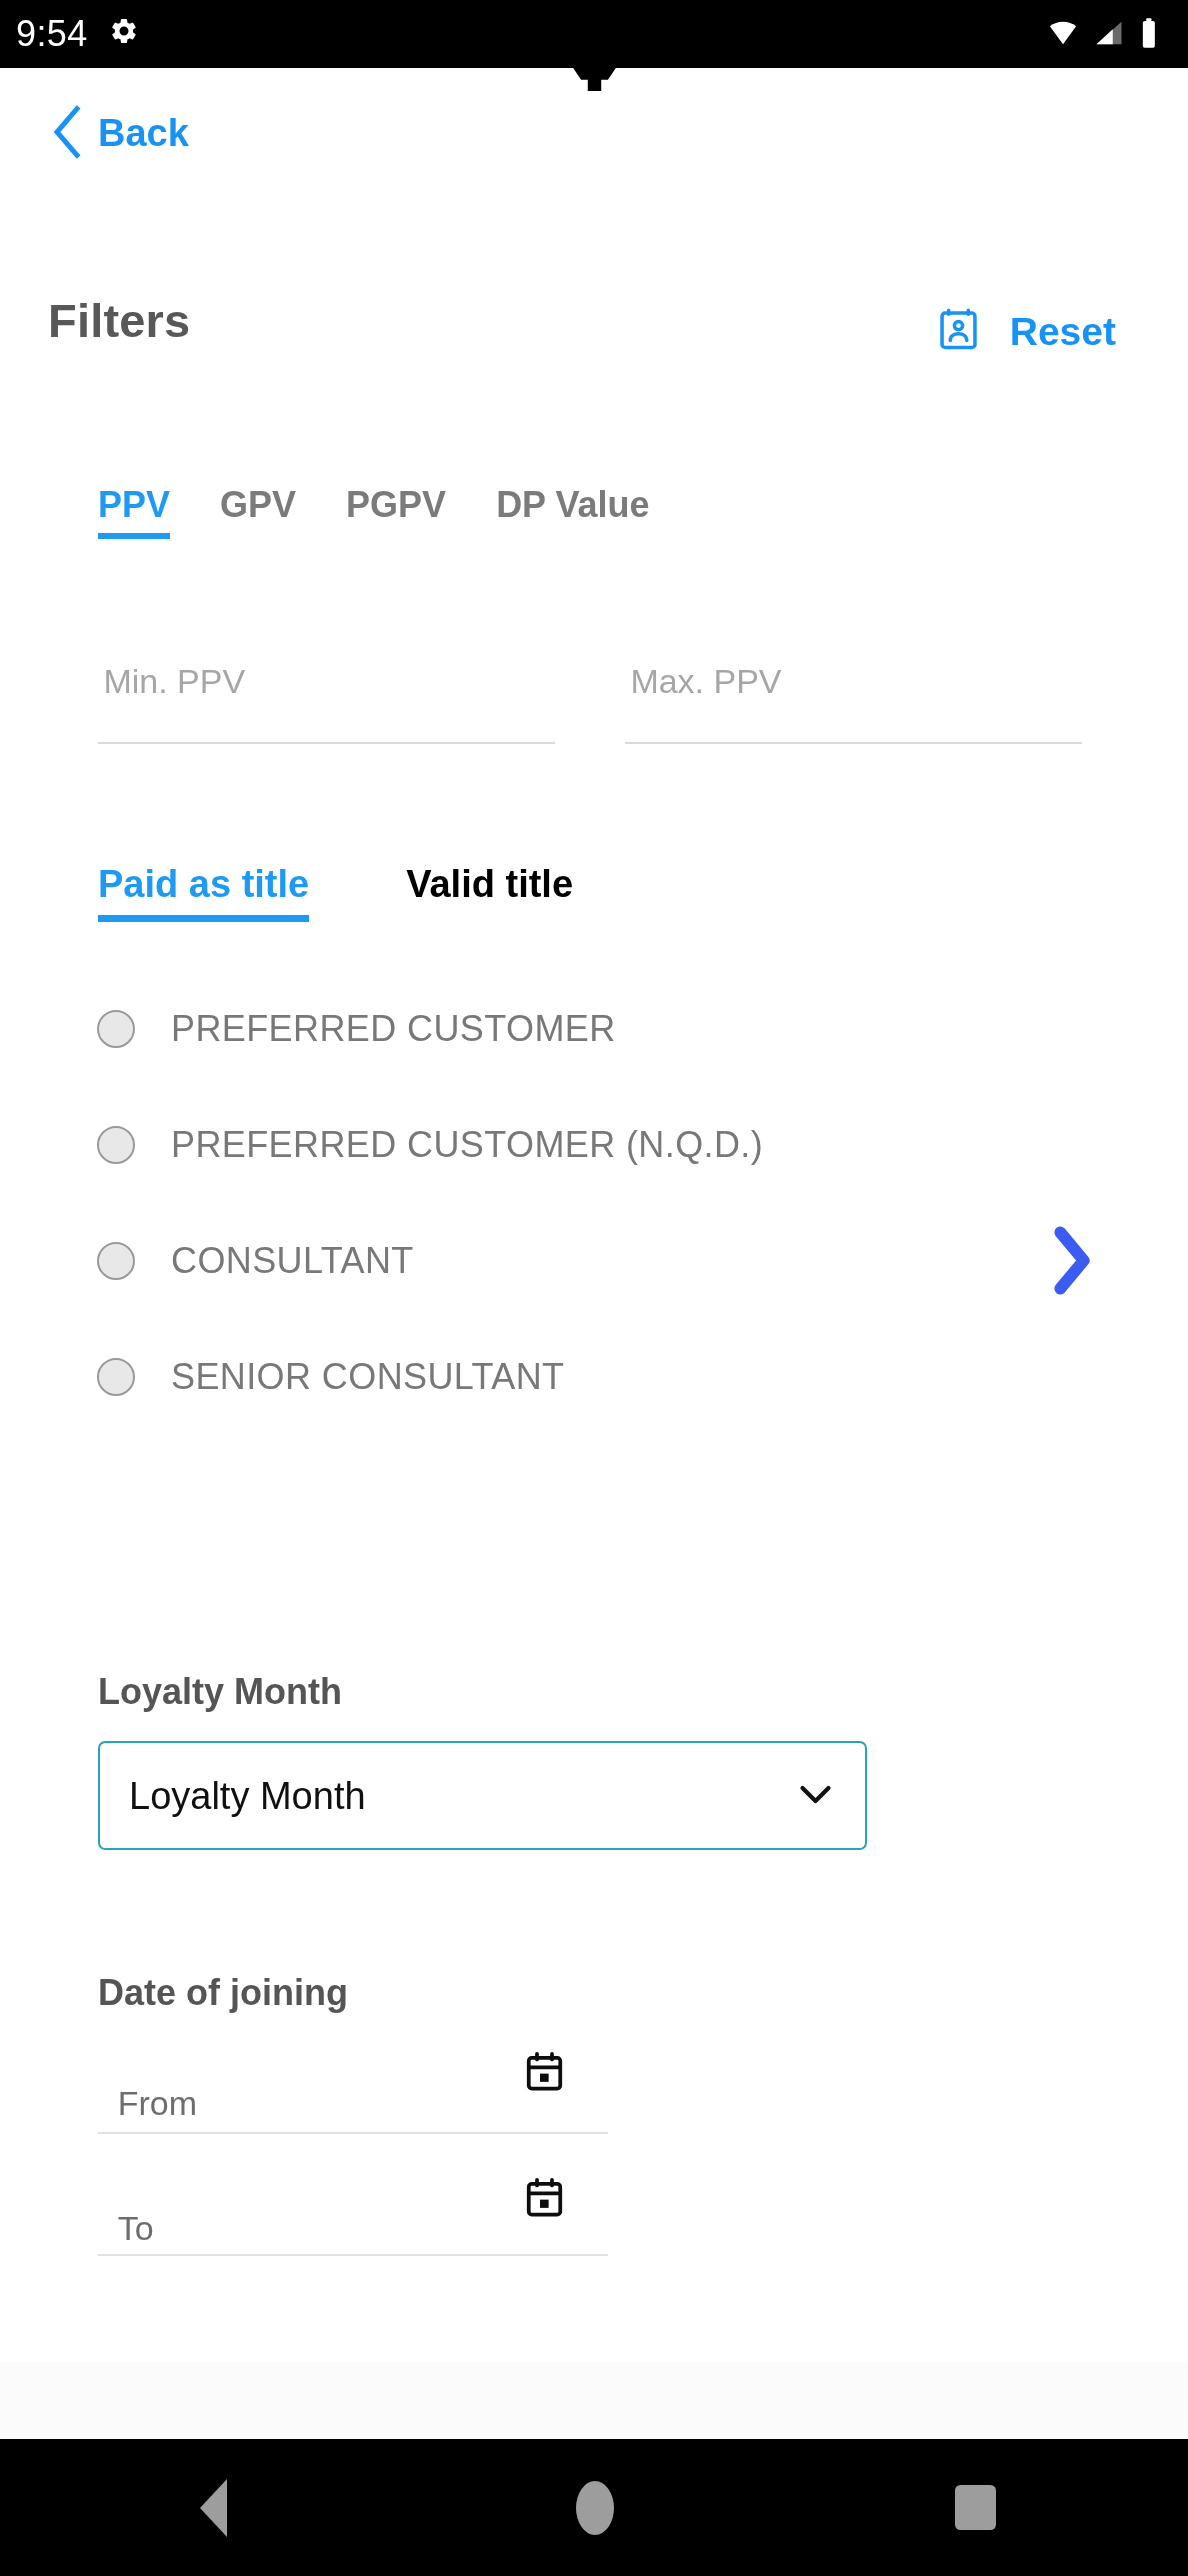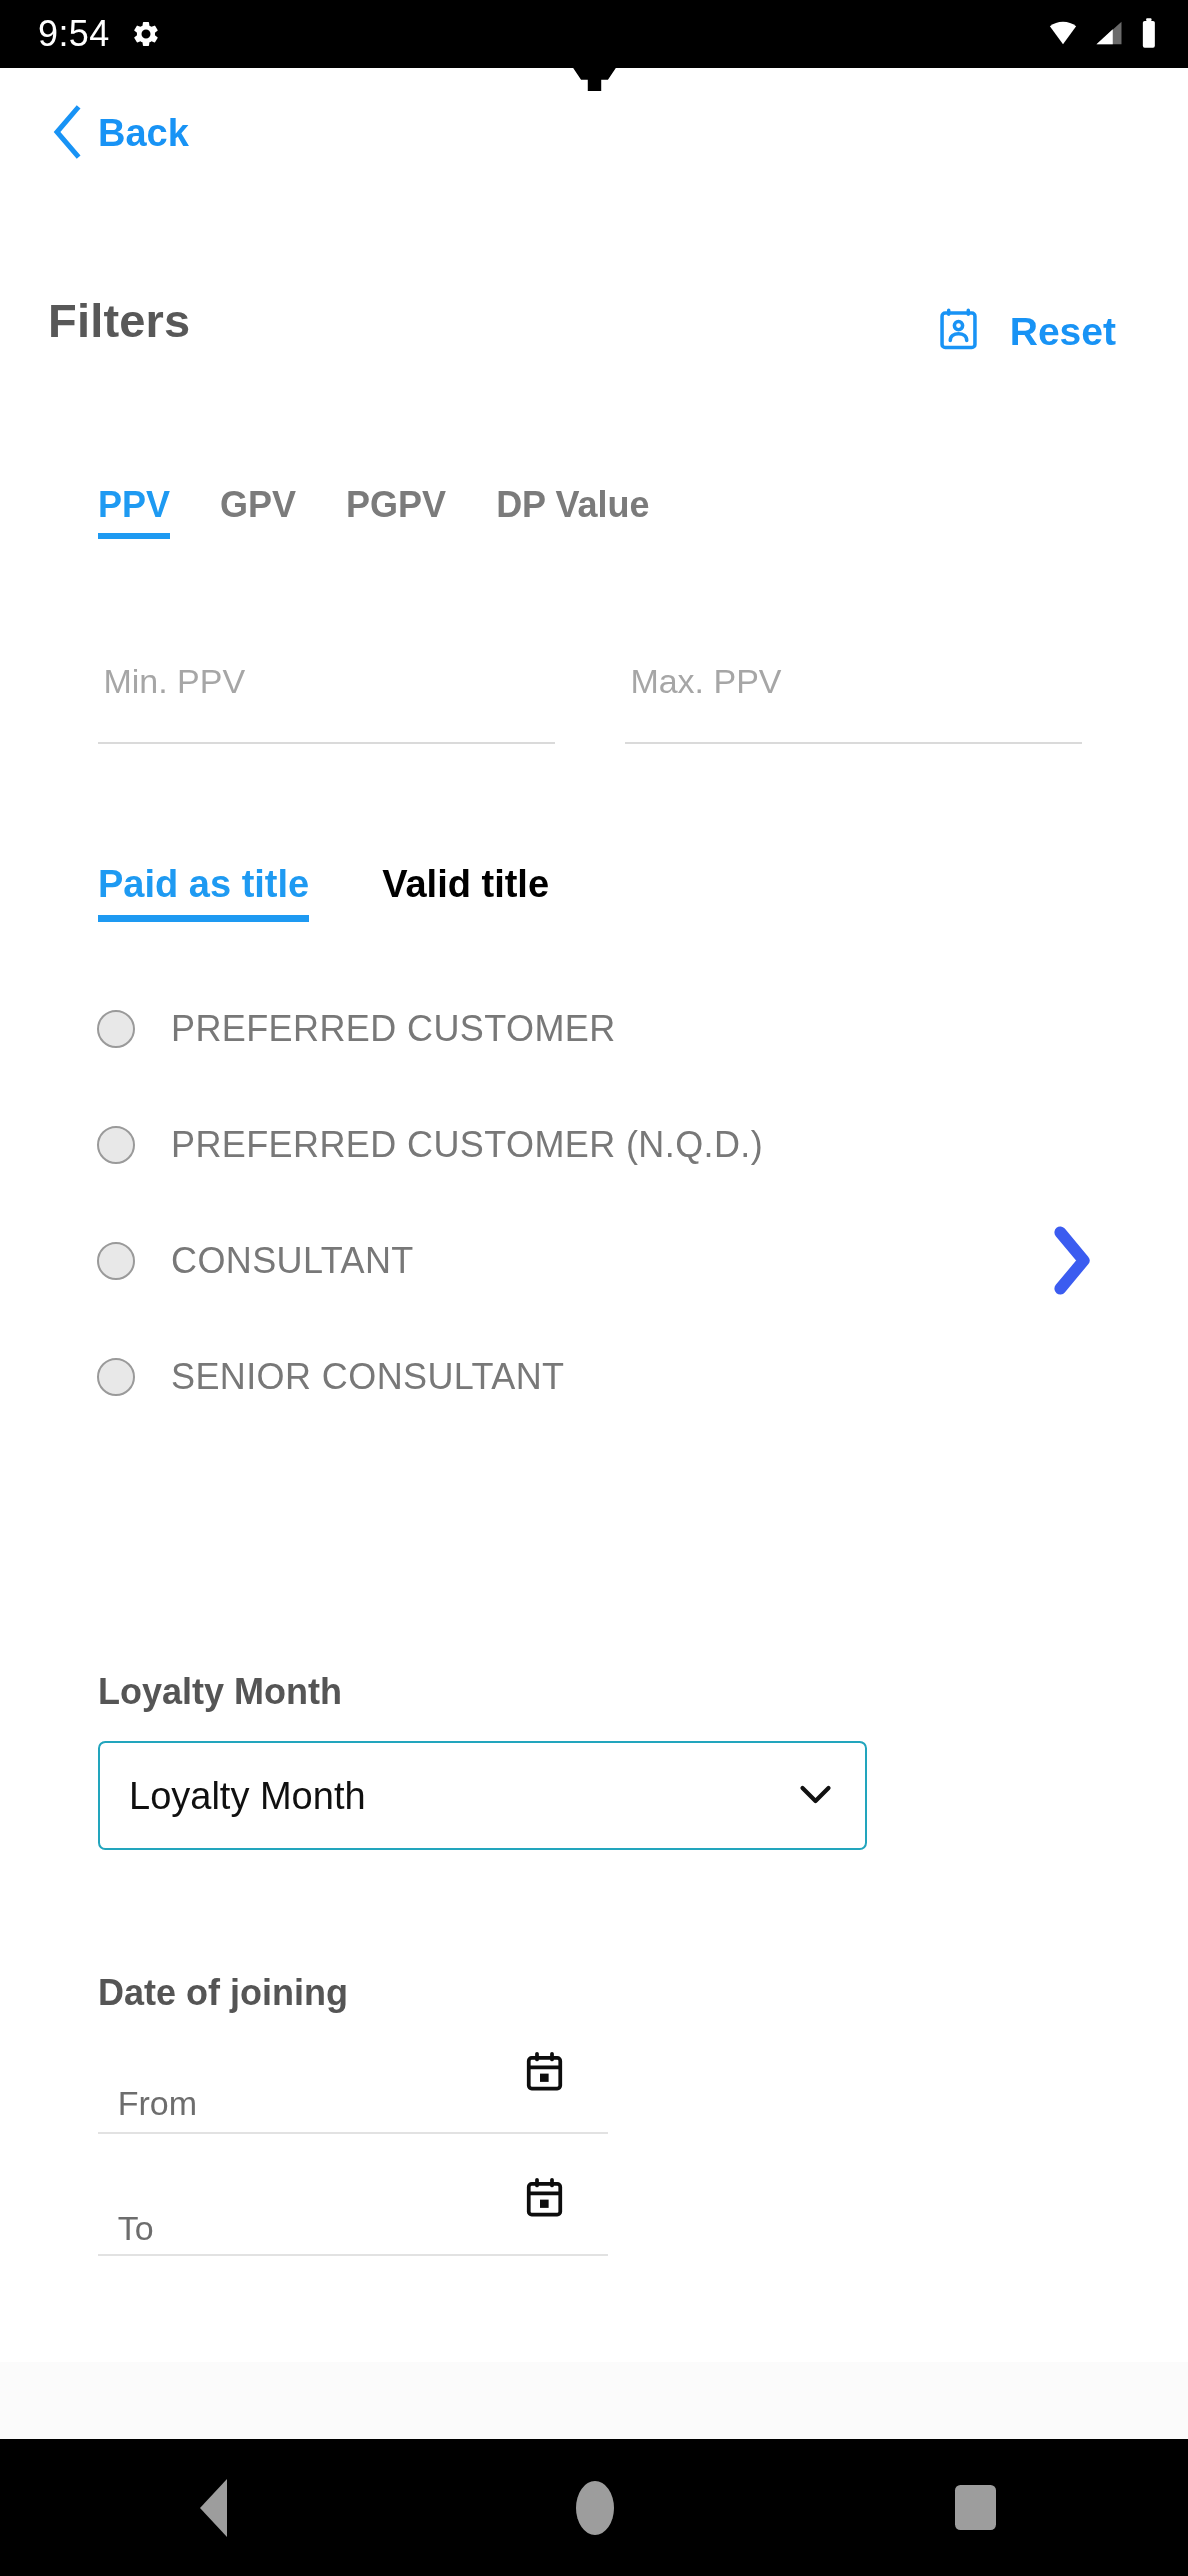--- a/index.html
+++ b/index.html
@@ -24,22 +24,22 @@
     top: 0; left: 0;
     width: 1189px;
     height: 68px;
     background: #000000;
     display: flex;
     align-items: center;
     z-index: 20;
   }
   .sb-left {
     display: flex;
-    align-items: center;
-    margin-left: 38px;
+    align-items: flex-start;
+    margin-left: 16px;
     gap: 21.5px;
   }
   .sb-clock {
     color: #ffffff;
     font-size: 36px;
     font-weight: 500;
     letter-spacing: 0.4px;
     line-height: 1;
   }
   .sb-gear { width: 30px; height: 30px; display: block; }
@@ -197,21 +197,21 @@
     white-space: nowrap;
   }
   .ttab.active { color: #1e9af2; }
   .ttab.active::after {
     content: "";
     position: absolute;
     left: 0; right: 0; bottom: 0;
     height: 7.2px;
     background: #1e9af2;
   }
-  .ttab:first-child { margin-right: 73px; }
+  .ttab:first-child { margin-right: 97px; }
 
   
   .radio-list {
     position: absolute;
     top: 903px;
     left: 97px;
     width: 1002px;
   }
   .radio-row {
     display: flex;

